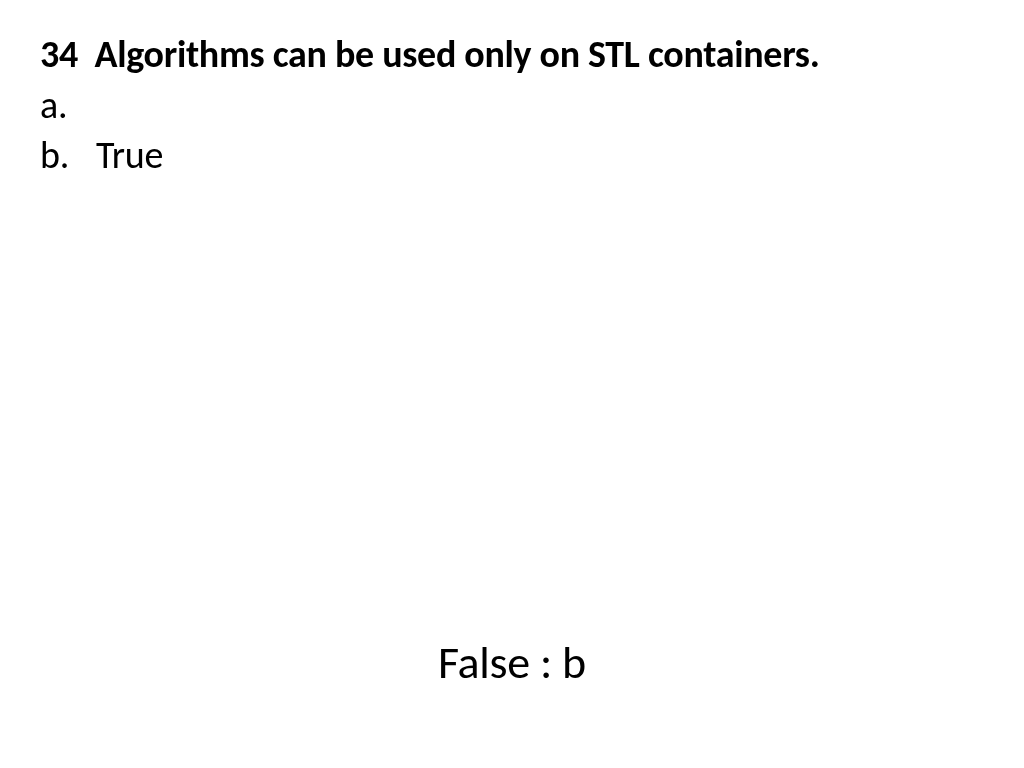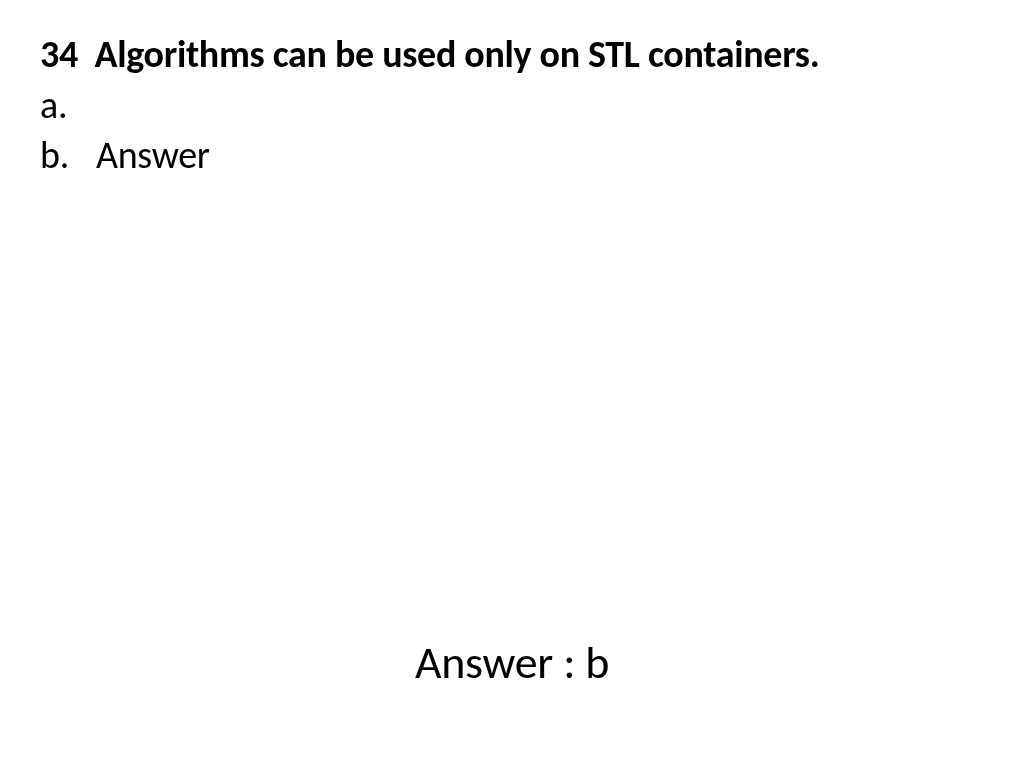--- a/index.html
+++ b/index.html
@@ -65,17 +65,17 @@
 <div class="slide">
   <div class="question-line">
     <span class="question-number">34</span><span>&nbsp;&nbsp;</span><span class="question-text">Algorithms can be used only on STL containers.</span>
   </div>
   <div class="options">
     <div class="option">
       <span class="option-letter">a.</span>
     </div>
     <div class="option">
       <span class="option-letter">b.</span>
-      <span>Answer</span>
+      <span>True</span>
     </div>
   </div>
-  <div class="answer-block">Answer : b</div>
+  <div class="answer-block">False : b</div>
 </div>
 
 </body></html>

